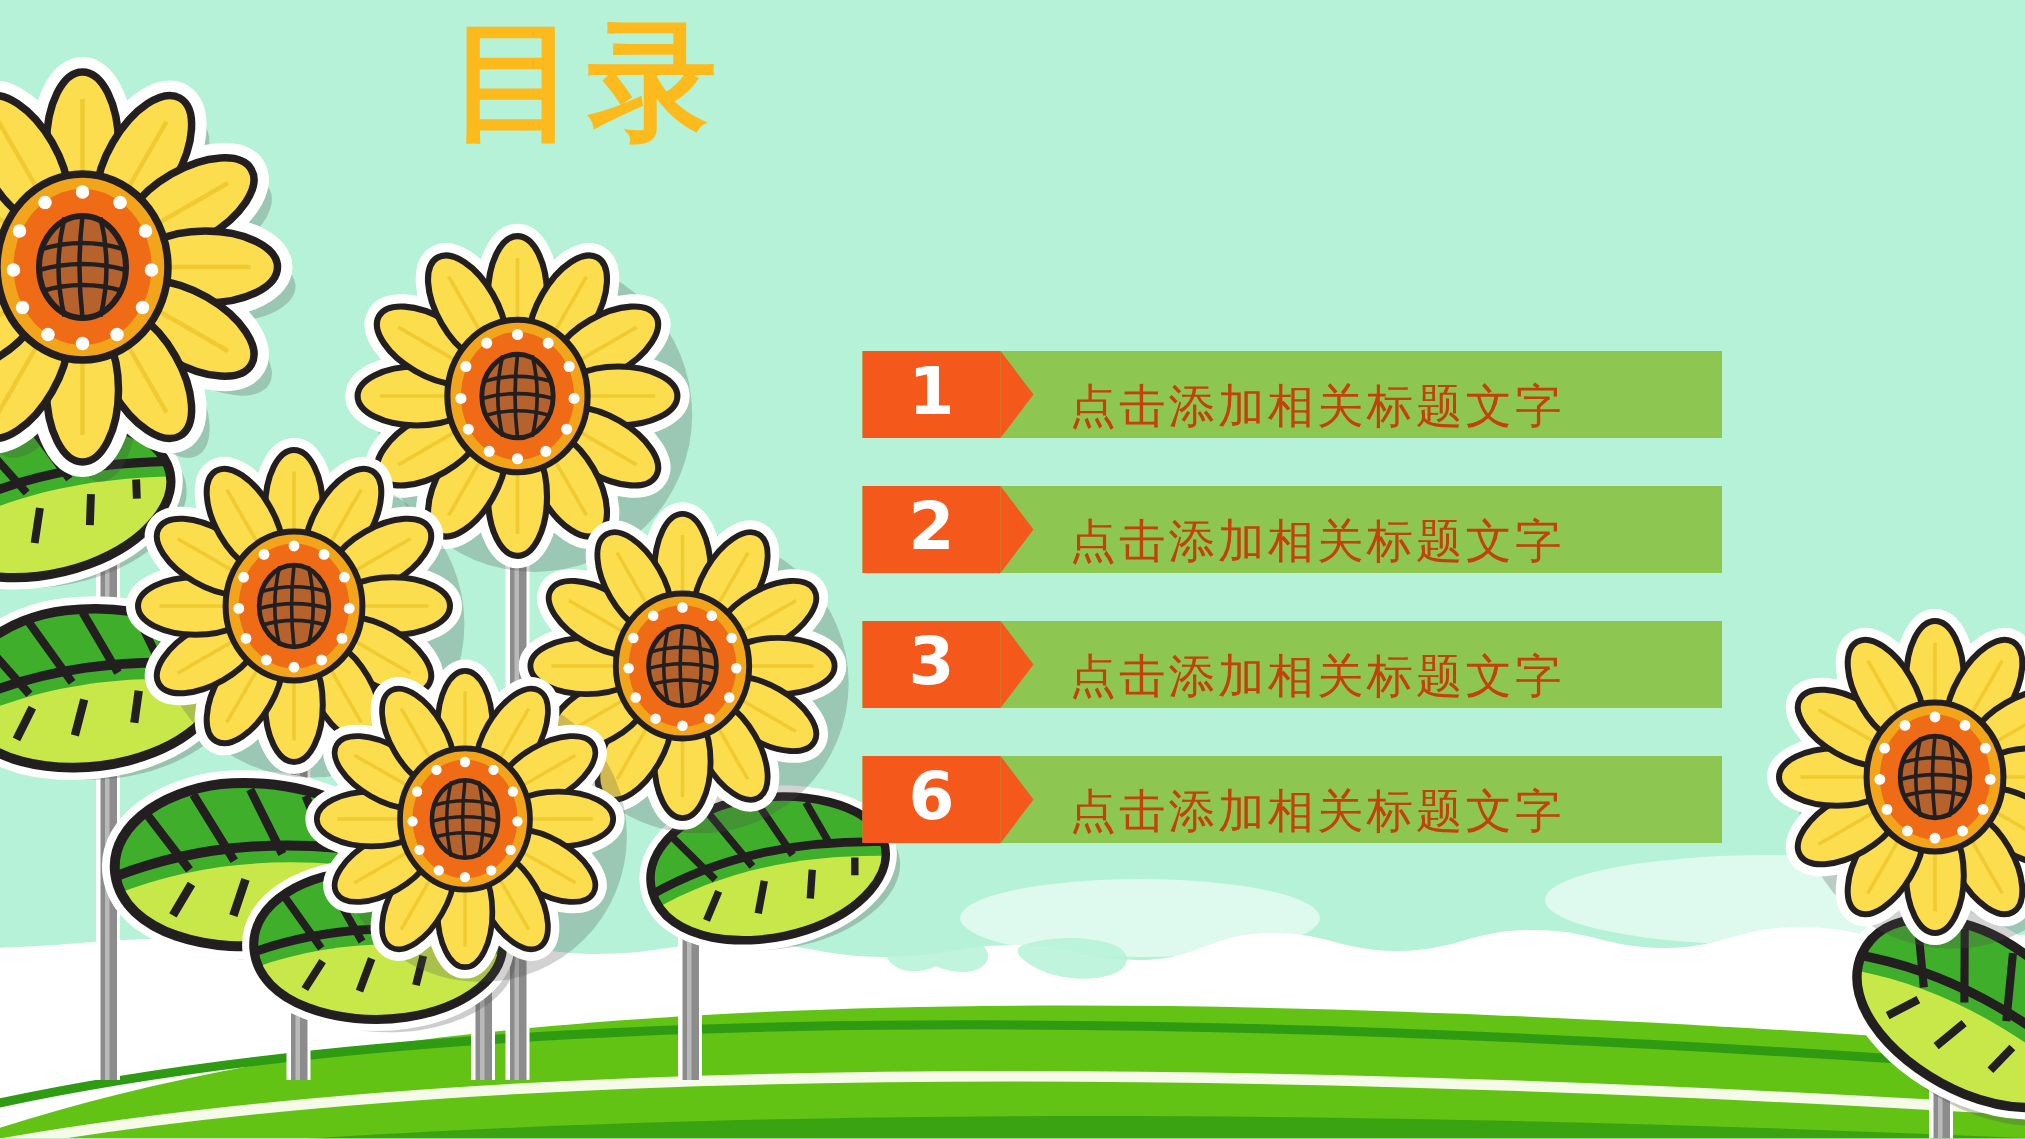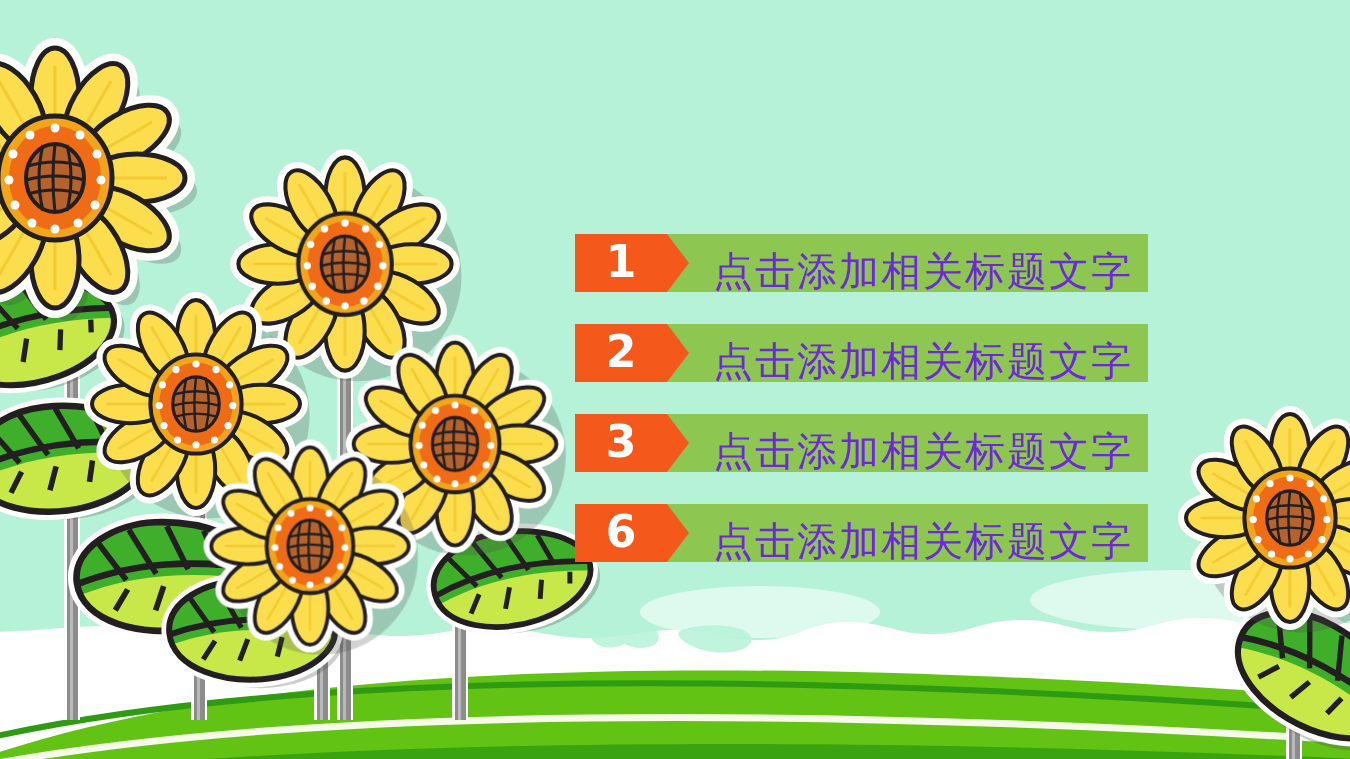--- a/index.html
+++ b/index.html
@@ -44,23 +44,23 @@
   .toc-num{
     position:absolute;left:0;top:0;width:92px;height:58px;
     display:flex;align-items:center;justify-content:center;
     color:#ffffff;font-family:"DejaVu Sans",sans-serif;
     font-size:44px;font-weight:700;line-height:1;
     z-index:3;padding-bottom:3px;box-sizing:border-box;
   }
   .toc-label{
     position:absolute;left:138px;top:0;height:74px;right:8px;
     display:flex;align-items:center;
-    color:#6d28d9;
+    color:#c2410c;
     font-family:"DejaVu Serif","Liberation Serif",serif;
-    font-size:40px;letter-spacing:2px;font-weight:400;
+    font-size:31px;letter-spacing:2px;font-weight:400;
     white-space:nowrap;
     z-index:3;
   }
 </style>
 </head>
 <body>
 
 <div id="stage">
 
   <svg id="bg-art" viewBox="0 0 1350 759" xmlns="http://www.w3.org/2000/svg">
@@ -1127,20 +1127,21 @@
           <path d="M -29 2 Q 0 -6 29 2"></path>
         <path d="M -27 16 Q 0 8 27 16"></path>
         <path d="M -12 -33 Q -20 0 -12 33"></path>
           <path d="M 0 -34 Q -4 0 0 34"></path>
         <path d="M 12 -33 Q 20 0 12 33"></path>
       </g>
     </g>
 
   </svg>
 
+  <div id="page-title">目录</div>
 
   <div id="contents-list">
 
     <div class="toc-row">
       <div class="toc-bar"></div>
       <div class="toc-tag"></div>
       <div class="toc-num">1</div>
       <div class="toc-label">点击添加相关标题文字</div>
     </div>
 

